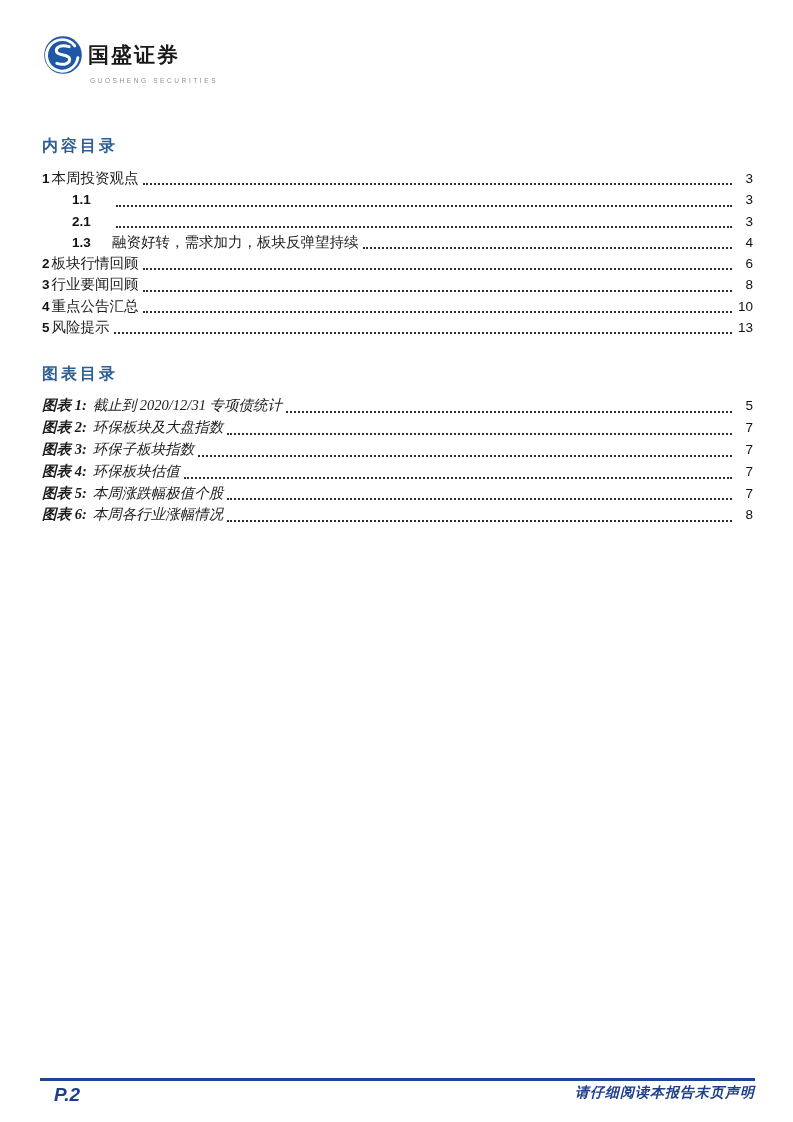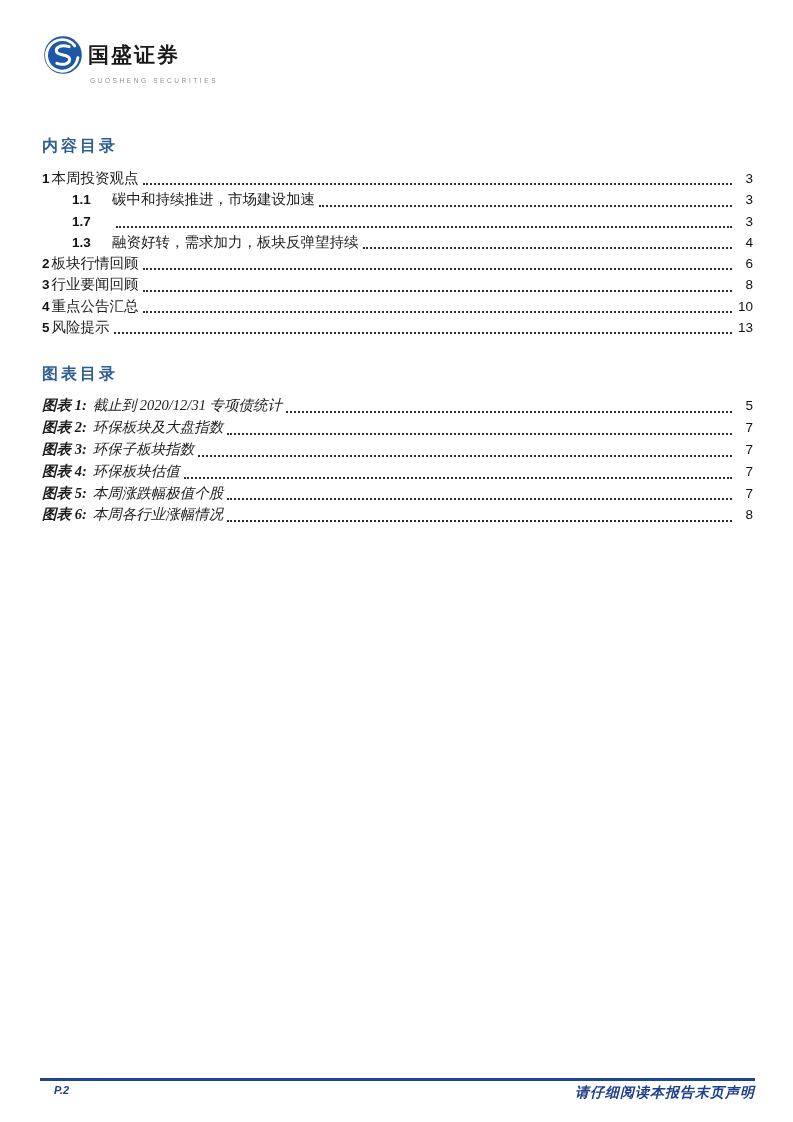--- a/index.html
+++ b/index.html
@@ -127,21 +127,21 @@
   }
   .footer-rule { height: 3px; }
   .footer-row { position: relative; margin-top: 3px; height: 20px; }
   .page-label {
     position: absolute;
     left: 14px;
     top: 0;
     font-family: "Liberation Sans", sans-serif;
     font-weight: 700;
     font-style: italic;
-    font-size: 11px;
+    font-size: 19px;
   }
   .disclaimer {
     text-align: right;
     font-weight: 700;
     font-style: italic;
     font-size: 14px;
     letter-spacing: 1px;
   }
 </style>
 </head>
@@ -168,26 +168,25 @@
     <div class="section-title first" style="color: rgb(46, 95, 148);">内容目录</div>
     <div class="toc-list content-list">
         <div class="toc-row lvl1">
           <span class="toc-num">1</span>
           <span class="toc-label">本周投资观点</span>
           <span class="dots"></span>
           <span class="toc-page">3</span>
         </div>
         <div class="toc-row lvl2">
           <span class="toc-num">1.1</span>
-          <span class="toc-label">碳中和持续推进，市场建设加速</span>
           <span class="dots"></span>
           <span class="toc-page">3</span>
         </div>
         <div class="toc-row lvl2">
-          <span class="toc-num">1.7</span>
+          <span class="toc-num">2.1</span>
           <span class="dots"></span>
           <span class="toc-page">3</span>
         </div>
         <div class="toc-row lvl2">
           <span class="toc-num">1.3</span>
           <span class="toc-label">融资好转，需求加力，板块反弹望持续</span>
           <span class="dots"></span>
           <span class="toc-page">4</span>
         </div>
         <div class="toc-row lvl1">

